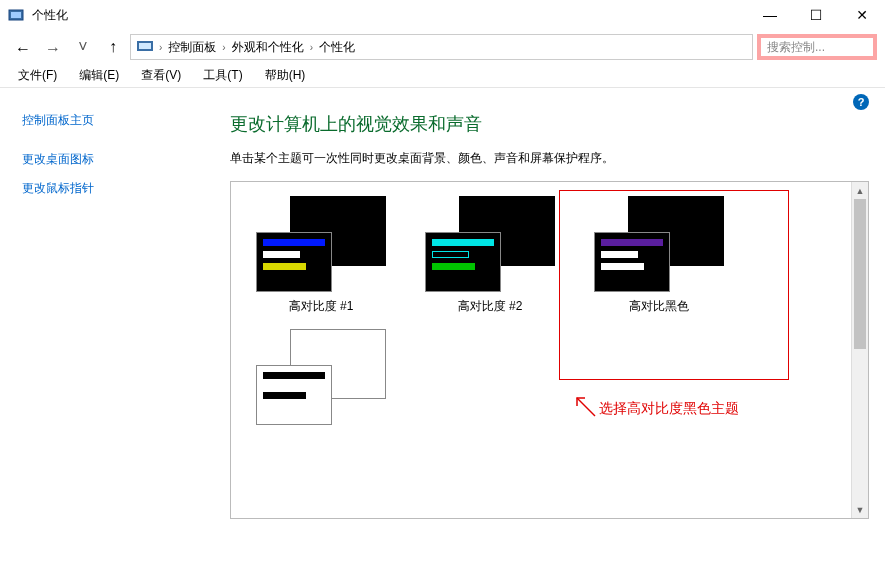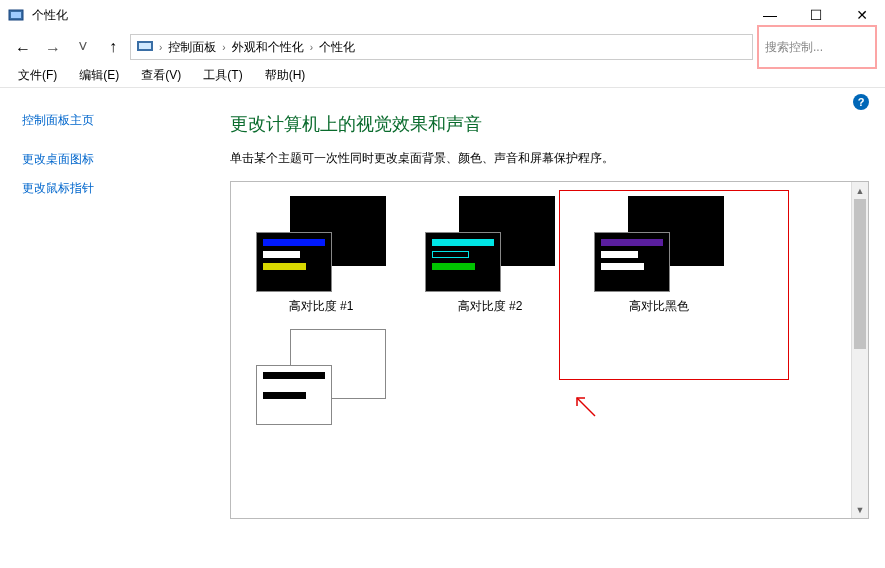--- a/index.html
+++ b/index.html
@@ -52,22 +52,22 @@
     height:26px;
     display:flex; align-items:center;
     padding:0 6px;
     gap:6px;
     font-size:12px;
   }
   .crumb { display:inline-flex; align-items:center; gap:6px; }
   .crumb-sep { color:#666; font-size:10px; }
   .searchbox {
     width: 120px;
-    border:2px solid #fca5a5;
-    height:44px;
+    border:4px solid #fca5a5;
+    height:26px;
     display:flex; align-items:center;
     padding:0 6px;
     color:#888;
   }
 
   
   .menubar {
     display:flex; align-items:center;
     height: 24px;
     padding: 0 8px;
@@ -302,20 +302,21 @@
         </div>
       </div>
 
       <div class="highlight-box"></div>
       <div class="callout-arrow">
         <svg width="24" height="24" viewBox="0 0 24 24">
           <line x1="22" y1="22" x2="4" y2="4" stroke="#e00000" stroke-width="1.5"></line>
           <polyline points="4,12 4,4 12,4" fill="none" stroke="#e00000" stroke-width="1.5"></polyline>
         </svg>
       </div>
+      <div class="callout-text">选择高对比度黑色主题</div>
 
       <div class="themes-scroll">
         <div class="track-up">▲</div>
         <div class="thumb"></div>
         <div class="track-down" style="position:absolute;bottom:0;left:0;right:0">▼</div>
       </div>
     </div>
   </div>
 </div>
 

